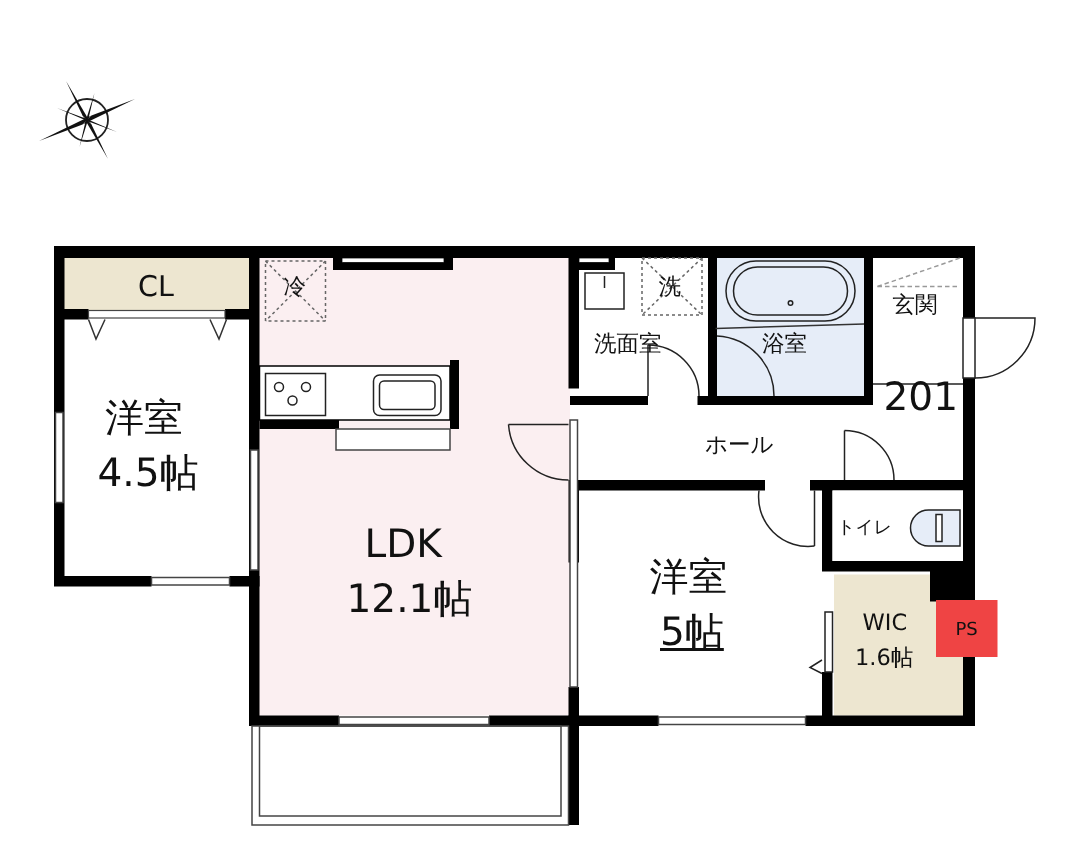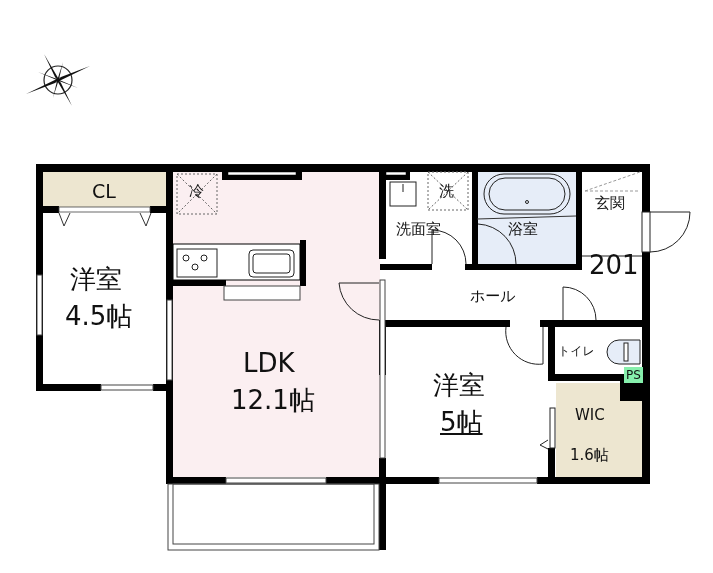--- a/index.html
+++ b/index.html
@@ -160,14 +160,14 @@
 <div class="lbl sm" style="left:439px;top:184px;">洗</div>
 <div class="lbl sm" style="left:396px;top:222px;">洗面室</div>
 <div class="lbl sm" style="left:508px;top:222px;">浴室</div>
 <div class="lbl sm" style="left:595px;top:196px;">玄関</div>
 <div class="lbl big" style="left:589px;top:224px;margin-top:28px;">201</div>
 <div class="lbl sm" style="left:470px;top:289px;">ホール</div>
 <div class="lbl xs" style="left:558px;top:345px;">トイレ</div>
 <div class="lbl big" style="left:433px;top:372px;">洋室</div>
 <div class="lbl big" style="left:440px;top:409px;text-decoration:underline;">5帖</div>
 <div class="lbl sm" style="left:575px;top:408px;">WIC</div>
-<div class="lbl sm" style="left:570px;top:448px;">1.6帖</div>
-<div class="lbl xs" style="left:624px;top:367px;background:#86efac;padding:2px;">PS</div>
+<div class="lbl sm" style="left:570px;top:431px;">1.6帖</div>
+<div class="lbl xs" style="left:624px;top:400px;background:#ef4444;padding:13px;">PS</div>
 
 </body></html>

